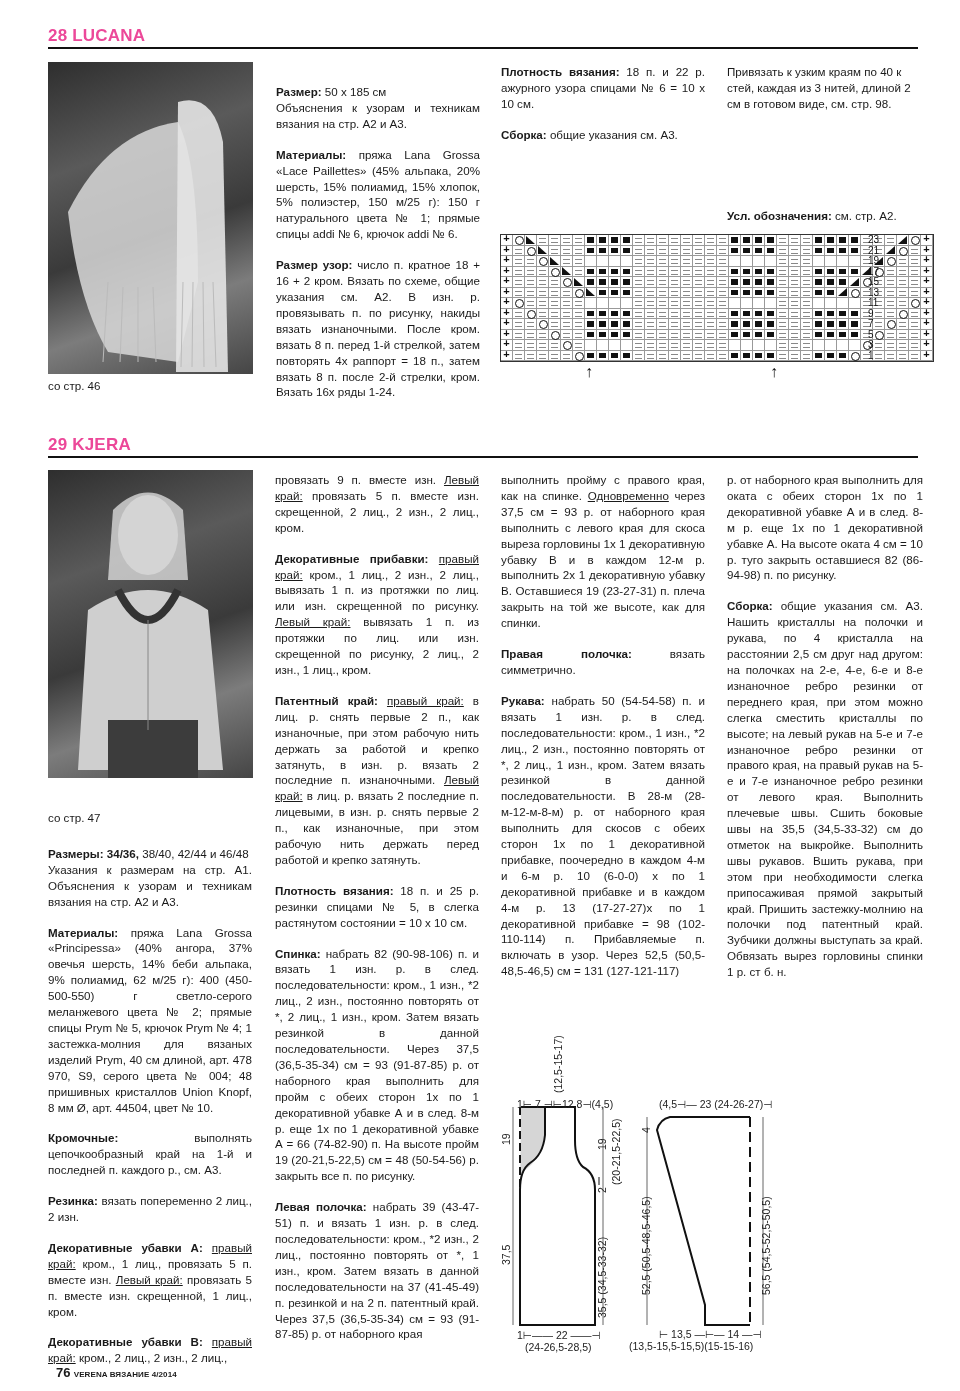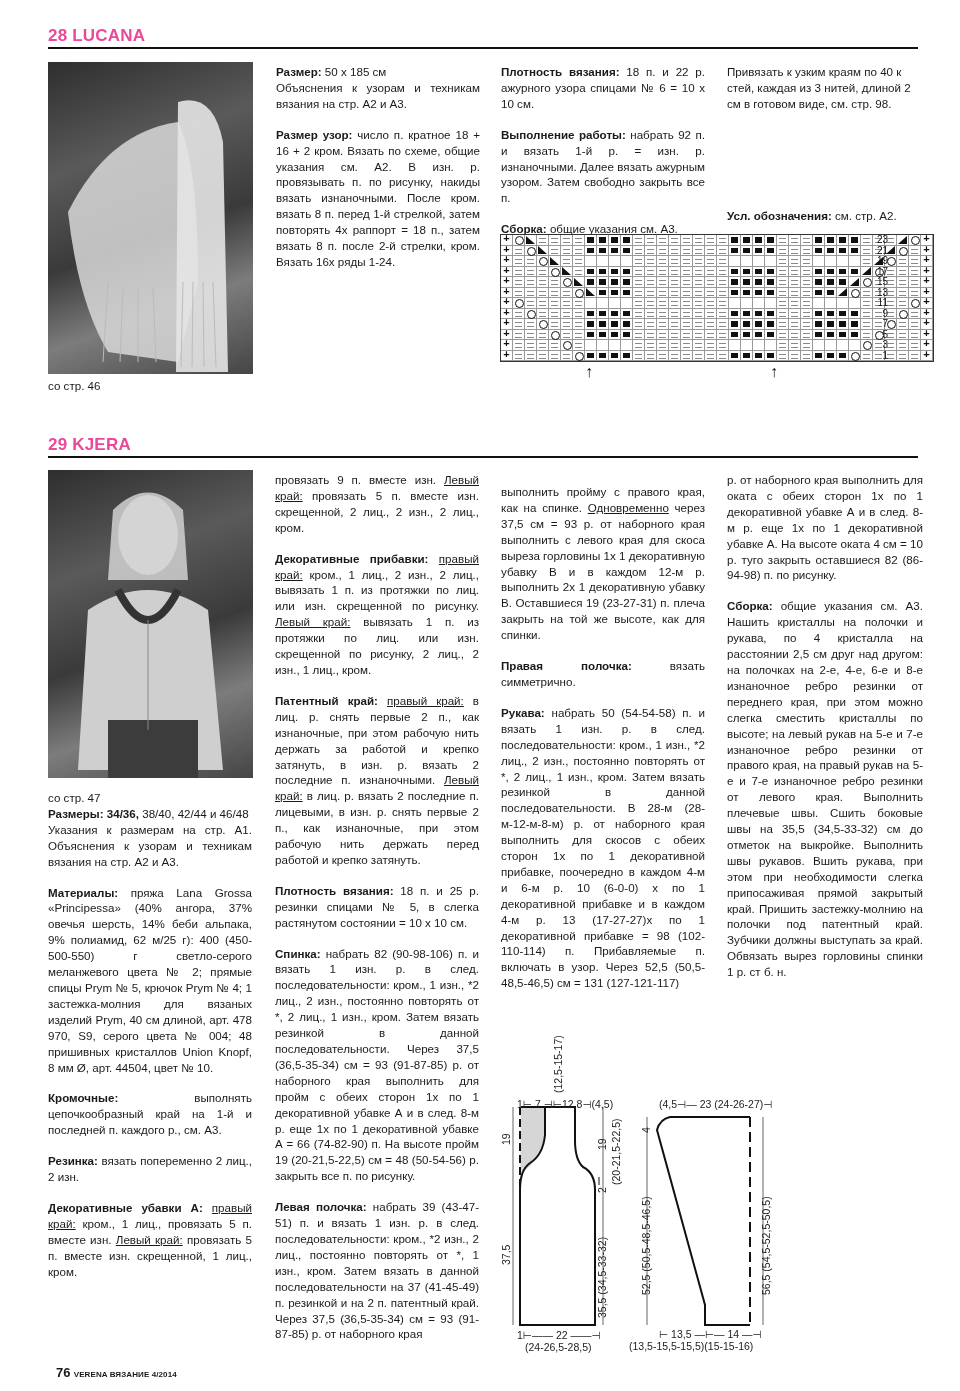--- a/index.html
+++ b/index.html
@@ -3,21 +3,21 @@
 <meta charset="utf-8">
 <style>
   * { box-sizing: border-box; margin: 0; padding: 0; }
   html, body { width: 960px; height: 1391px; background: #fff; overflow: hidden; }
   body { position: relative; font-family: "Liberation Sans", sans-serif; color: #1a1a1a; font-size: 11.6px; line-height: 15.9px; }
   .abs { position: absolute; }
   .section-title { font-family: "Liberation Sans", sans-serif; font-weight: bold; font-size: 17px; letter-spacing: 0.2px; color: #ec4899; }
   .rule { height: 2px; background: #111; }
   .col { text-align: justify; hyphens: manual; }
   .col p { margin-bottom: 15px; }
-  .col p.tight { margin-bottom: 0; }
+  .col p.tight { margin-bottom: 0; margin-top: 20px; }
   b { font-weight: bold; }
   u { text-decoration: underline; }
   .photo { background: linear-gradient(160deg, #2e2e2e 0%, #5a5a5a 30%, #3a3a3a 55%, #7c7c7c 75%, #454545 100%); overflow: hidden; }
   .cap { font-size: 11.6px; }
   .footer-num { font-weight: bold; font-size: 13px; }
   .footer-brand { font-weight: bold; font-size: 8px; letter-spacing: 0.1px; }
   .chart-grid { display: grid; gap: 0; border: 1px solid #333; }
   .cell { width: 12px; height: 10.5px; border-right: 1px solid #999; border-bottom: 1px solid #999; font-size: 8px; line-height: 9px; text-align: center; color: #333; position: relative; }
   .cell.k { background: #fff; }
   .cell.p::after { content: ""; position: absolute; left: 2px; right: 2px; top: 3px; height: 3px; border-top: 1px solid #888; border-bottom: 1px solid #888; }
@@ -51,26 +51,26 @@
         <line x1="90" y1="225" x2="90" y2="300"></line>
         <line x1="105" y1="225" x2="108" y2="300"></line>
     </g>
   </svg>
 </div>
 <div class="abs cap" style="left:48px; top:378px;">со стр. 46</div>
 
 <div class="abs col" style="left:276px; top:64px; width:204px;">
   <p class="tight"><b>Размер:</b><span> 50 х 185 см</span></p>
   <p><span>Объяснения к узорам и техникам вязания на стр. А2 и А3.</span></p>
+  <p><b>Материалы:</b><span> пряжа Lana Grossa «Lace Paillettes» (45% альпака, 20% шерсть, 15% полиамид, 15% хлопок, 5% полиэстер, 150 м/25 г): 150 г натурального цвета № 1; прямые спицы addi № 6, крючок addi № 6.</span></p>
   <p><b>Размер узор:</b><span> число п. кратное 18 + 16 + 2 кром. Вязать по схеме, общие указания см. А2. В изн. р. провязывать п. по рисунку, накиды вязать изнаночными. После кром. вязать 8 п. перед 1-й стрелкой, затем повторять 4х раппорт = 18 п., затем вязать 8 п. после 2-й стрелки, кром. Вязать 16х ряды 1-24.</span></p>
 </div>
 
 <div class="abs col" style="left:501px; top:64px; width:204px;">
   <p><b>Плотность вязания:</b><span> 18 п. и 22 р. ажурного узора спицами № 6 = 10 х 10 см.</span></p>
-  <p><b>Выполнение работы:</b><span> набрать 92 п. и вязать 1-й р. = изн. р. изнаночными. Далее вязать ажурным узором. Затем свободно закрыть все п.</span></p>
   <p><b>Сборка:</b><span> общие указания см. А3.</span></p>
 </div>
 
 <div class="abs col" style="left:727px; top:64px; width:190px; text-align:left;">
   <p><span>Привязать к узким краям по 40 к стей, каждая из 3 нитей, длиной 2 см в готовом виде, см. стр. 98.</span></p>
 </div>
 <div class="abs" style="left:727px; top:208px;">
   <b>Усл. обозначения:</b><span> см. стр. А2.</span>
 </div>
 
@@ -503,21 +503,21 @@
       <div class="cell b"></div>
       <div class="cell o"></div>
       <div class="cell p"></div>
       <div class="cell p"></div>
       <div class="cell p"></div>
       <div class="cell p"></div>
       <div class="cell p"></div>
       <div class="cell e"></div>
     </div>
 </div>
-<div class="abs row-nums" id="rownums" style="left:868px; top:235px; width:20px;text-align:right;">
+<div class="abs row-nums" id="rownums" style="left:868px; top:235px; width:20px;">
     <div>23</div>
     <div>21</div>
     <div>19</div>
     <div>17</div>
     <div>15</div>
     <div>13</div>
     <div>11</div>
     <div>9</div>
     <div>7</div>
     <div>5</div>
@@ -542,32 +542,33 @@
 </div>
 
 <div class="abs col" style="left:48px; top:790px; width:204px;">
   <p class="tight"><span>со стр. 47</span></p>
   <p class="tight" style="text-align:left;"><b>Размеры: 34/36,</b><span> 38/40, 42/44 и 46/48</span></p>
   <p><span>Указания к размерам на стр. А1. Объяснения к узорам и техникам вязания на стр. А2 и А3.</span></p>
   <p><b>Материалы:</b><span> пряжа Lana Grossa «Principessa» (40% ангора, 37% овечья шерсть, 14% беби альпака, 9% полиамид, 62 м/25 г): 400 (450-500-550) г светло-серого меланжевого цвета № 2; прямые спицы Prym № 5, крючок Prym № 4; 1 застежка-молния для вязаных изделий Prym, 40 см длиной, арт. 478 970, S9, серого цвета № 004; 48 пришивных кристаллов Union Knopf, 8 мм Ø, арт. 44504, цвет № 10.</span></p>
   <p><b>Кромочные:</b><span> выполнять цепочкообразный край на 1-й и последней п. каждого р., см. А3.</span></p>
   <p><b>Резинка:</b><span> вязать попеременно 2 лиц., 2 изн.</span></p>
   <p><b>Декоративные убавки А:</b> <u>правый край:</u><span> кром., 1 лиц., провязать 5 п. вместе изн. </span><u>Левый край:</u><span> провязать 5 п. вместе изн. скрещенной, 1 лиц., кром.</span></p>
+  <p><b>Декоративные убавки В:</b> <u>правый край:</u><span> кром., 2 лиц., 2 изн., 2 лиц.,</span></p>
 </div>
 
 <div class="abs col" style="left:275px; top:472px; width:204px;">
   <p><span>провязать 9 п. вместе изн. </span><u>Левый край:</u><span> провязать 5 п. вместе изн. скрещенной, 2 лиц., 2 изн., 2 лиц., кром.</span></p>
   <p><b>Декоративные прибавки:</b> <u>правый край:</u><span> кром., 1 лиц., 2 изн., 2 лиц., вывязать 1 п. из протяжки по лиц. или изн. скрещенной по рисунку. </span><u>Левый край:</u><span> вывязать 1 п. из протяжки по лиц. или изн. скрещенной по рисунку, 2 лиц., 2 изн., 1 лиц., кром.</span></p>
   <p><b>Патентный край:</b> <u>правый край:</u><span> в лиц. р. снять первые 2 п., как изнаночные, при этом рабочую нить держать за работой и крепко затянуть, в изн. р. вязать 2 последние п. изнаночными. </span><u>Левый край:</u><span> в лиц. р. вязать 2 последние п. лицевыми, в изн. р. снять первые 2 п., как изнаночные, при этом рабочую нить держать перед работой и крепко затянуть.</span></p>
   <p><b>Плотность вязания:</b><span> 18 п. и 25 р. резинки спицами № 5, в слегка растянутом состоянии = 10 х 10 см.</span></p>
   <p><b>Спинка:</b><span> набрать 82 (90-98-106) п. и вязать 1 изн. р. в след. последовательности: кром., 1 изн., *2 лиц., 2 изн., постоянно повторять от *, 2 лиц., 1 изн., кром. Затем вязать резинкой в данной последовательности. Через 37,5 (36,5-35-34) см = 93 (91-87-85) р. от наборного края выполнить для пройм с обеих сторон 1х по 1 декоративной убавке А и в след. 8-м р. еще 1х по 1 декоративной убавке А = 66 (74-82-90) п. На высоте пройм 19 (20-21,5-22,5) см = 48 (50-54-56) р. закрыть все п. по рисунку.</span></p>
   <p><b>Левая полочка:</b><span> набрать 39 (43-47-51) п. и вязать 1 изн. р. в след. последовательности: кром., *2 изн., 2 лиц., постоянно повторять от *, 1 изн., кром. Затем вязать в данной последовательности на 37 (41-45-49) п. резинкой и на 2 п. патентный край. Через 37,5 (36,5-35-34) см = 93 (91-87-85) р. от наборного края</span></p>
 </div>
 
-<div class="abs col" style="left:501px; top:472px; width:204px;margin-top:12px;">
+<div class="abs col" style="left:501px; top:472px; width:204px;">
   <p><span>выполнить пройму с правого края, как на спинке. </span><u>Одновременно</u><span> через 37,5 см = 93 р. от наборного края выполнить с левого края для скоса выреза горловины 1х 1 декоративную убавку В и в каждом 12-м р. выполнить 2х 1 декоративную убавку В. Оставшиеся 19 (23-27-31) п. плеча закрыть на той же высоте, как для спинки.</span></p>
   <p><b>Правая полочка:</b><span> вязать симметрично.</span></p>
   <p><b>Рукава:</b><span> набрать 50 (54-54-58) п. и вязать 1 изн. р. в след. последовательности: кром., 1 изн., *2 лиц., 2 изн., постоянно повторять от *, 2 лиц., 1 изн., кром. Затем вязать резинкой в данной последовательности. В 28-м (28-м-12-м-8-м) р. от наборного края выполнить для скосов с обеих сторон 1х по 1 декоративной прибавке, поочередно в каждом 4-м и 6-м р. 10 (6-0-0) х по 1 декоративной прибавке и в каждом 4-м р. 13 (17-27-27)х по 1 декоративной прибавке = 98 (102-110-114) п. Прибавляемые п. включать в узор. Через 52,5 (50,5-48,5-46,5) см = 131 (127-121-117)</span></p>
 </div>
 
 <div class="abs col" style="left:727px; top:472px; width:196px; overflow:hidden;">
   <p><span>р. от наборного края выполнить для оката с обеих сторон 1х по 1 декоративной убавке А и в след. 8-м р. еще 1х по 1 декоративной убавке А. На высоте оката 4 см = 10 р. туго закрыть оставшиеся 82 (86-94-98) п. по рисунку.</span></p>
   <p><b>Сборка:</b><span> общие указания см. А3. Нашить кристаллы на полочки и рукава, по 4 кристалла на расстоянии 2,5 см друг над другом: на полочках на 2-е, 4-е, 6-е и 8-е изнаночное ребро резинки от переднего края, при этом можно слегка сместить кристаллы по высоте; на левый рукав на 5-е и 7-е изнаночное ребро резинки от правого края, на правый рукав на 5-е и 7-е изнаночное ребро резинки от левого края. Выполнить плечевые швы. Сшить боковые швы на 35,5 (34,5-33-32) см до отметок на выкройке. Выполнить швы рукавов. Вшить рукава, при этом при необходимости слегка припосаживая прямой закрытый край. Пришить застежку-молнию на полочки под патентный край. Зубчики должны выступать за край. Обвязать вырез горловины спинки 1 р. ст б. н.</span></p>
 </div>
 

